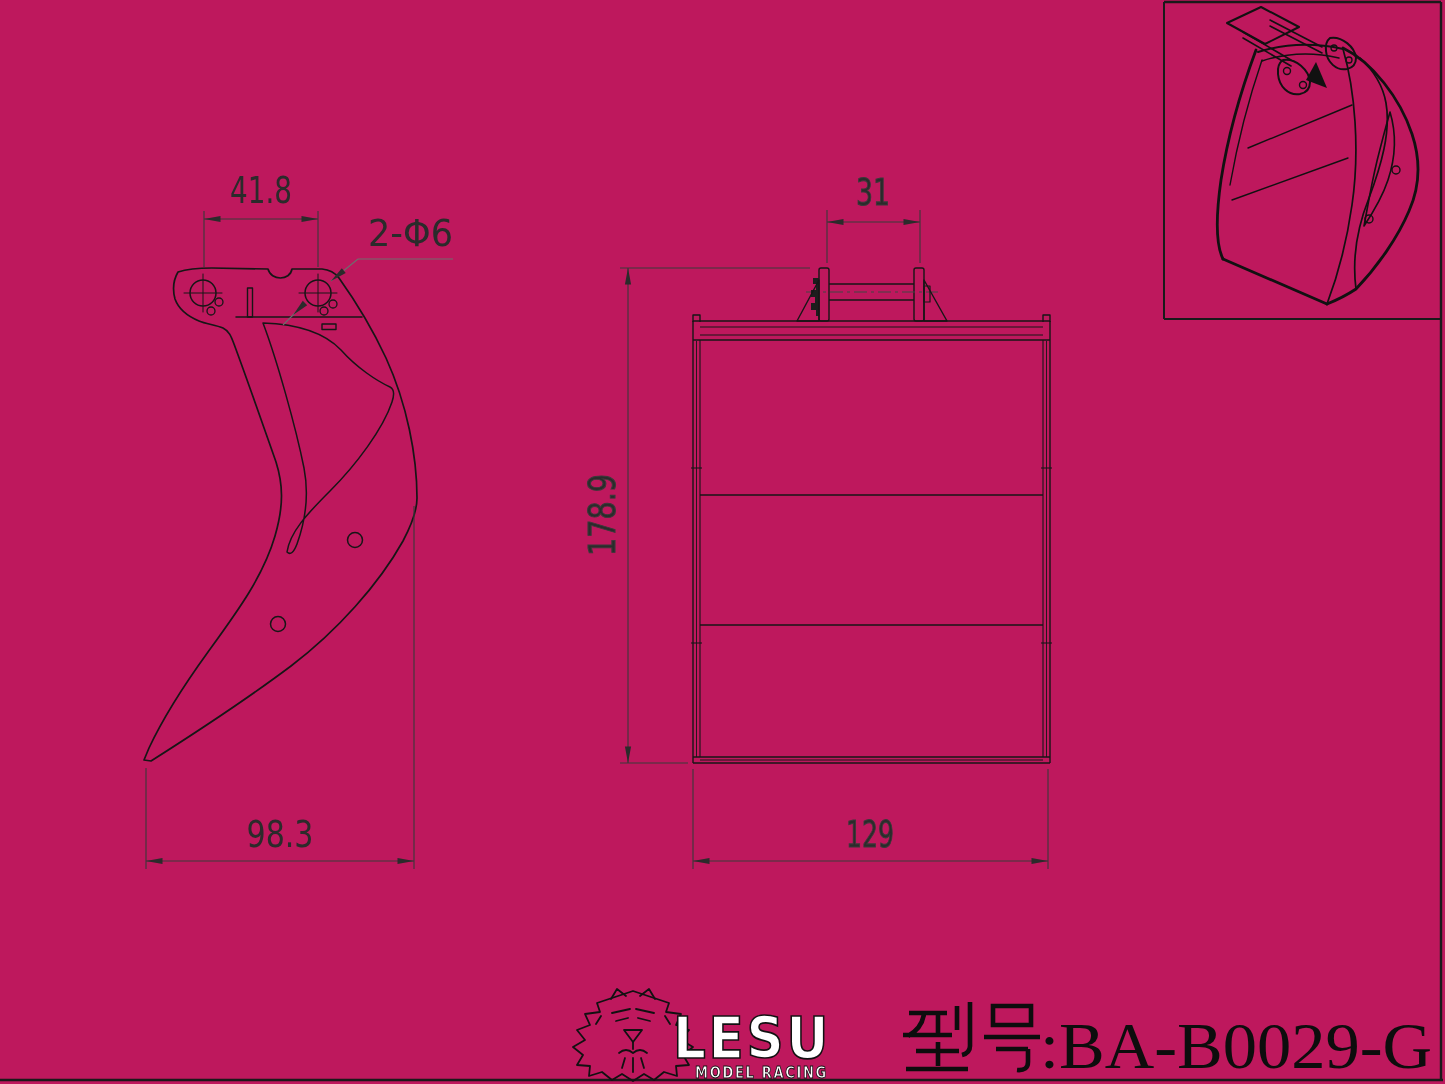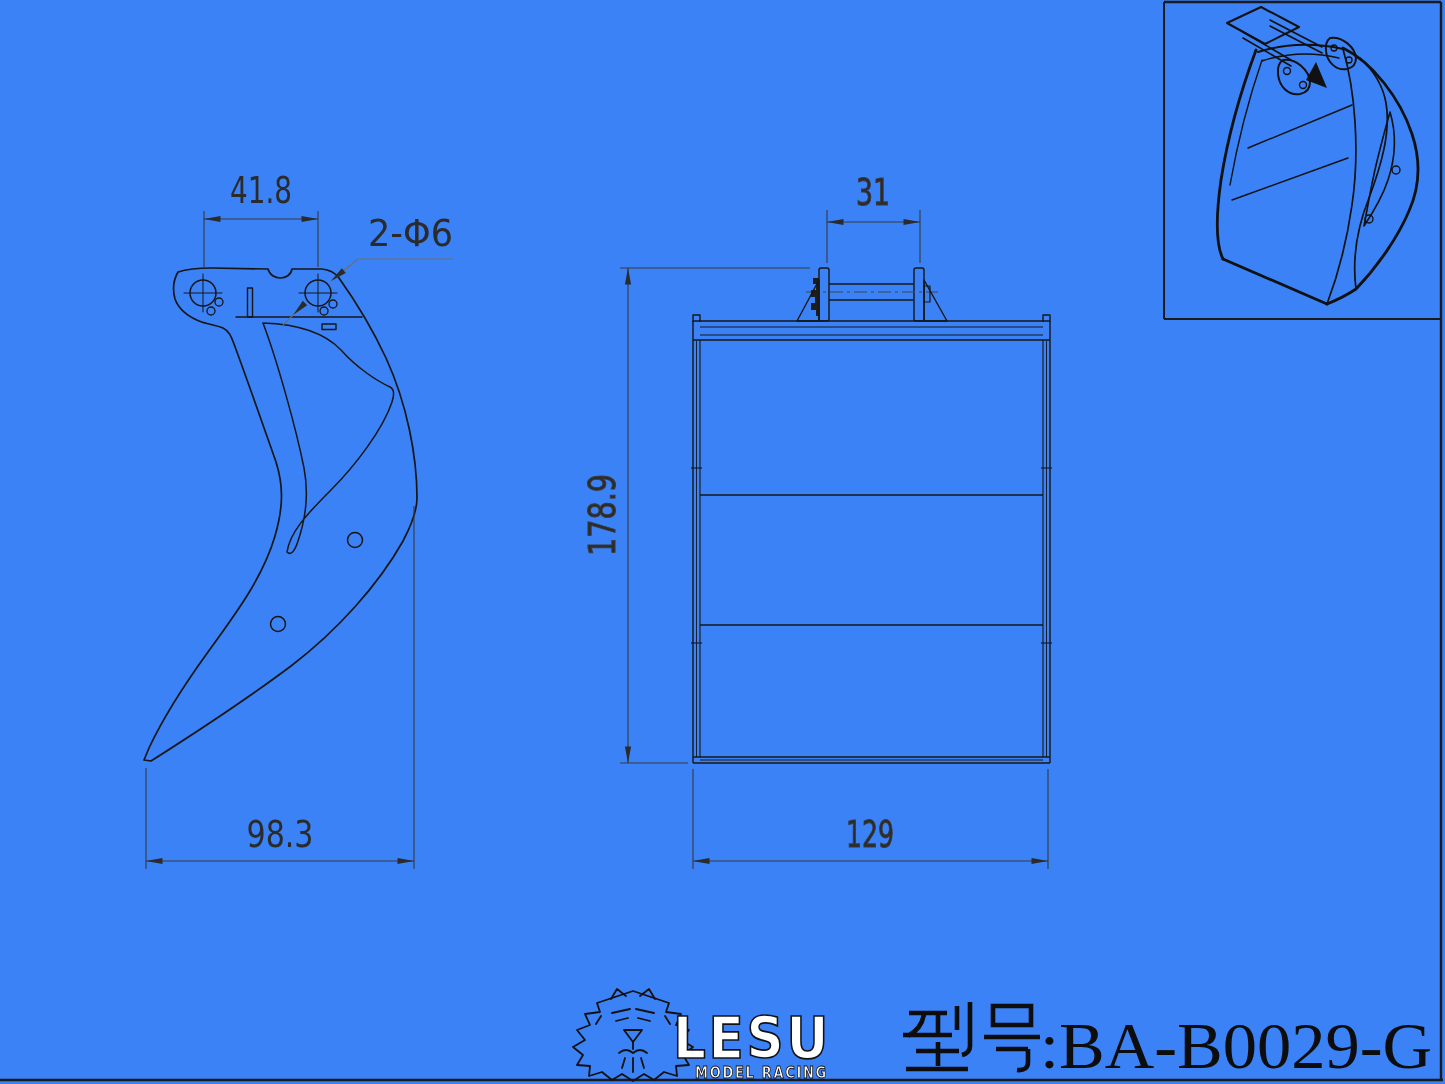--- a/index.html
+++ b/index.html
@@ -1,16 +1,16 @@
 <!DOCTYPE html>
 <html><head>
 <meta charset="utf-8">
 <style>
   html,body{margin:0;padding:0;background:#e8e8e8;}
-  .page{position:relative;width:1445px;height:1084px;background:#3b82f6;margin:0 auto;
+  .page{position:relative;width:1445px;height:1084px;background:#be185d;margin:0 auto;
         font-family:"DejaVu Sans", sans-serif;overflow:hidden;}
   svg{display:block;}
   .dim-text{font-family:"DejaVu Sans", sans-serif;fill:#2b2b2b;font-size:37px;font-weight:400;}
   .brand-text{font-family:"DejaVu Sans", sans-serif;font-weight:bold;fill:#ffffff;stroke:#111;}
   .model-text{font-family:"Liberation Serif","DejaVu Serif", serif;fill:#0d0d0d;font-size:66px;}
 </style>
 </head>
 <body>
 
 <div class="page">

